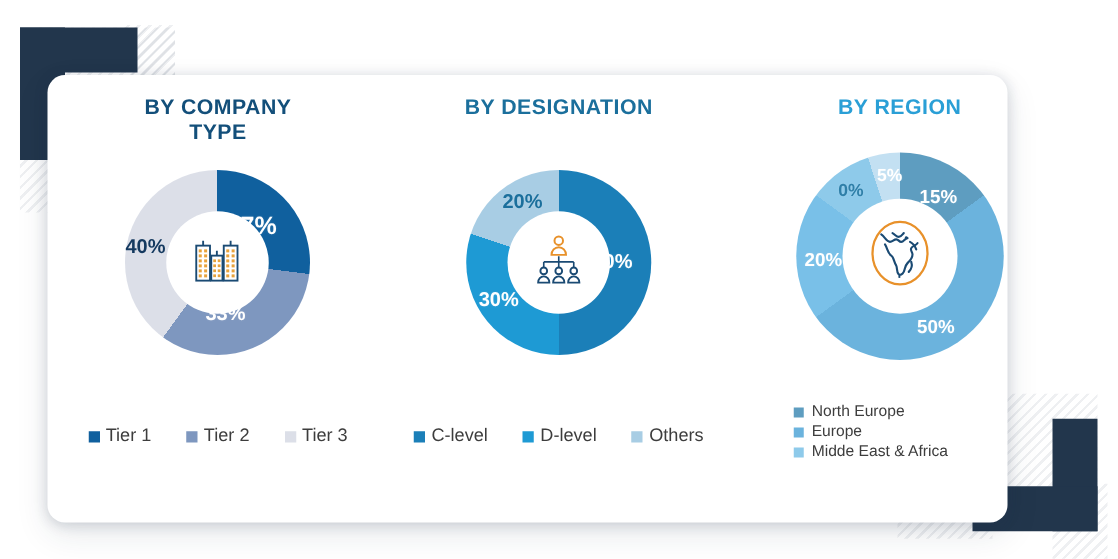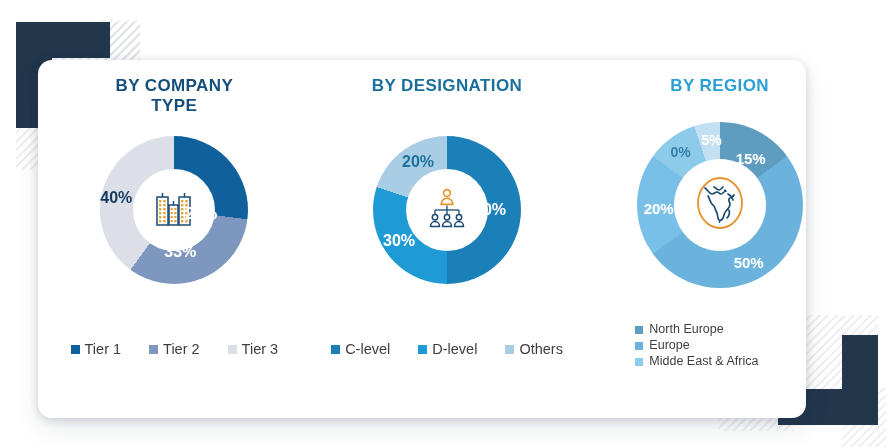--- a/index.html
+++ b/index.html
@@ -185,21 +185,21 @@
                       <rect x="34.3" y="27" width="2.4" height="2.4"></rect>
                     <rect x="30" y="31" width="2.4" height="2.4"></rect>
                       <rect x="34.3" y="31" width="2.4" height="2.4"></rect>
                     <rect x="30" y="35" width="2.4" height="2.4"></rect>
                       <rect x="34.3" y="35" width="2.4" height="2.4"></rect>
                   </g>
                 </svg>
               </span>
             </div>
 
-            <div class="pct" style="left:101px;top:46px;font-size:16px;color:#ffffff;margin-top:32px;">27%</div>
+            <div class="pct" style="left:101px;top:46px;font-size:20px;color:#ffffff;">27%</div>
             <div class="pct" style="left:80px;top:116px;font-size:16px;color:#ffffff;">33%</div>
             <div class="pct" style="left:16px;top:62px;font-size:16px;color:#14395f;">40%</div>
           </div>
         </div>
 
         <div class="legend-row" style="top:281px;">
           <span class="legend-item">
             <span class="swatch" style="background:#10609e;"></span>
             <span class="legend-label">Tier 1</span>
           </span>

